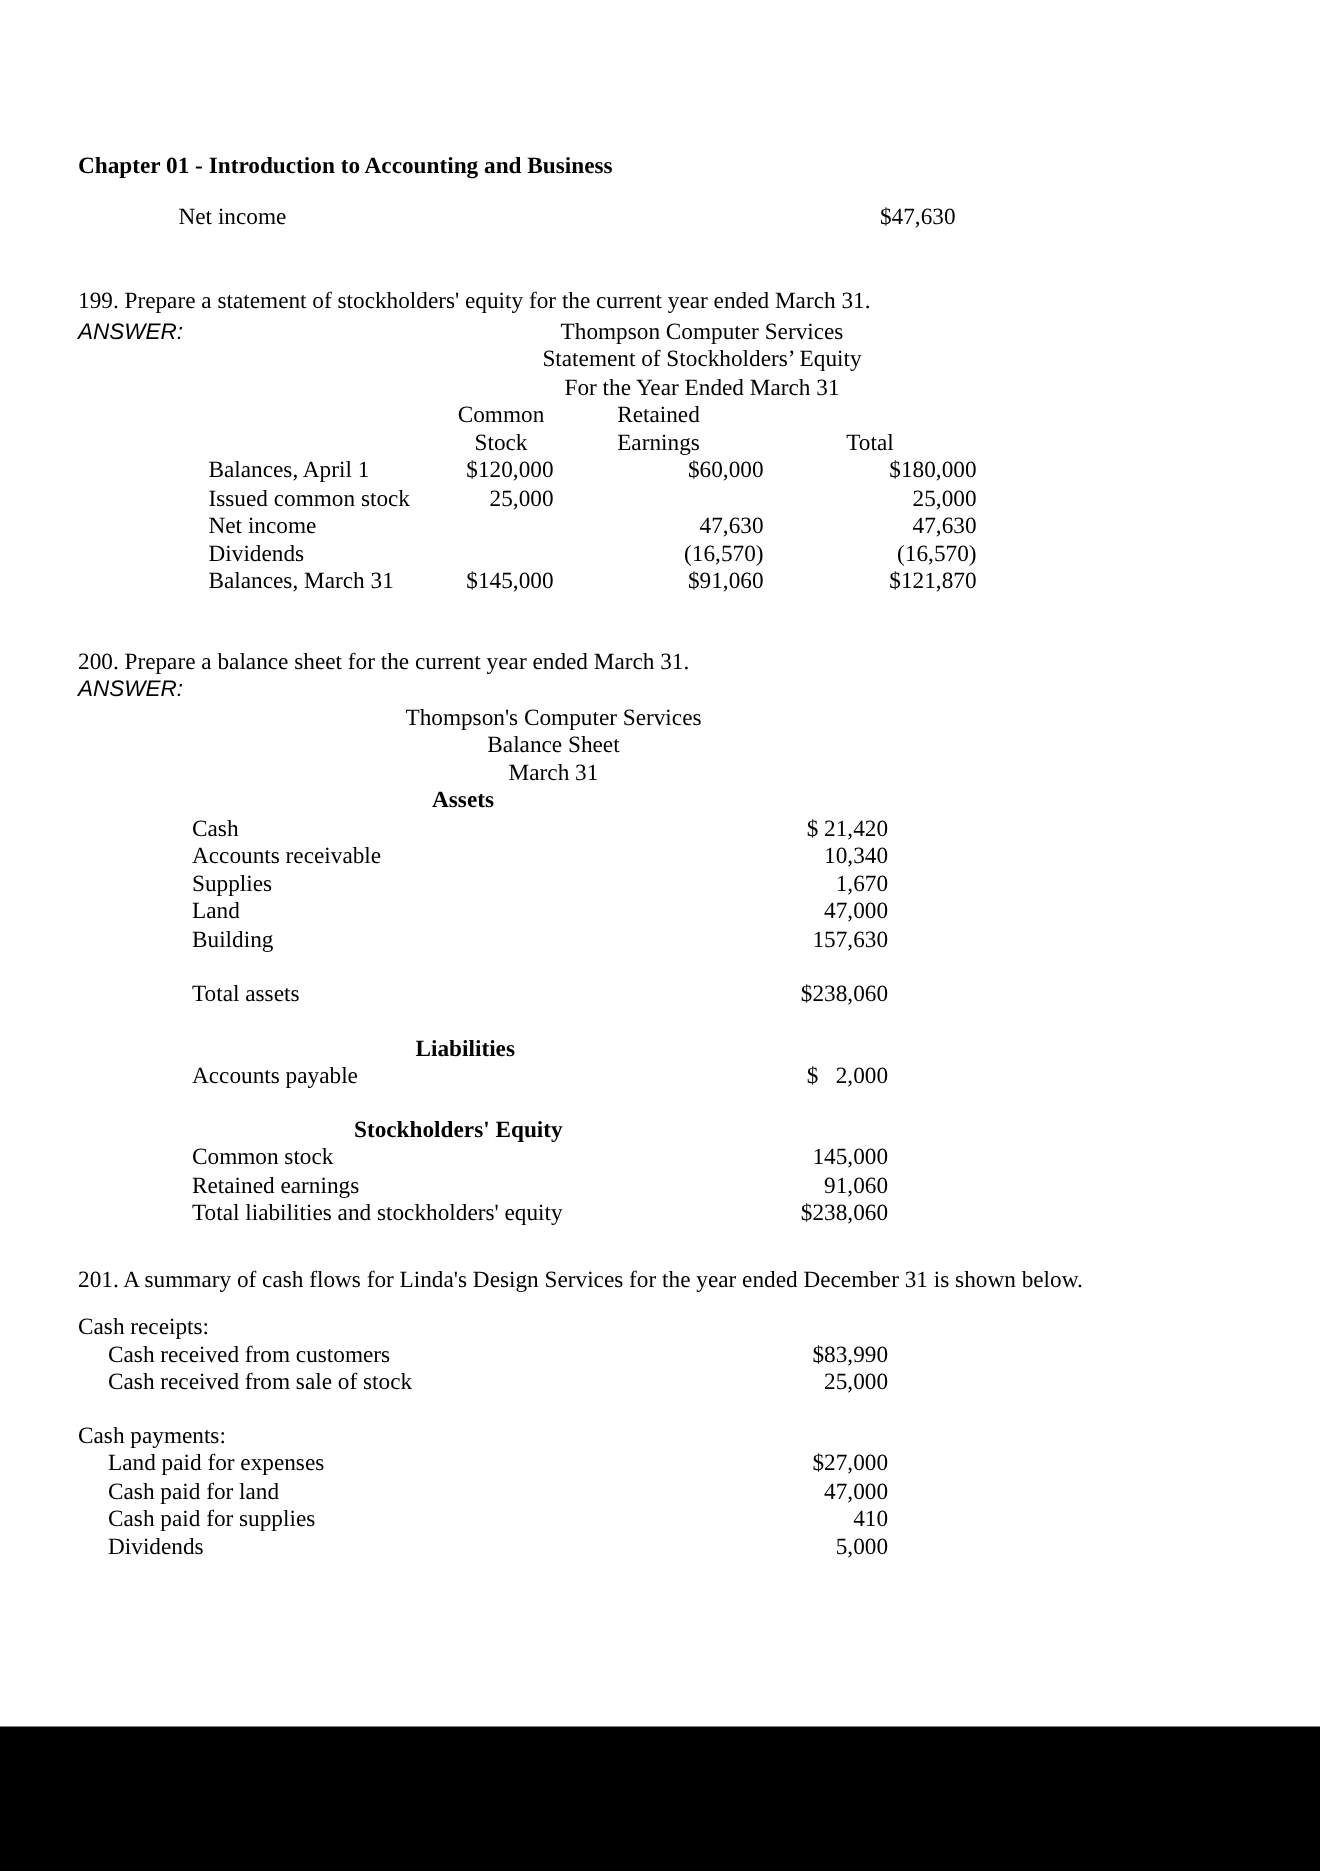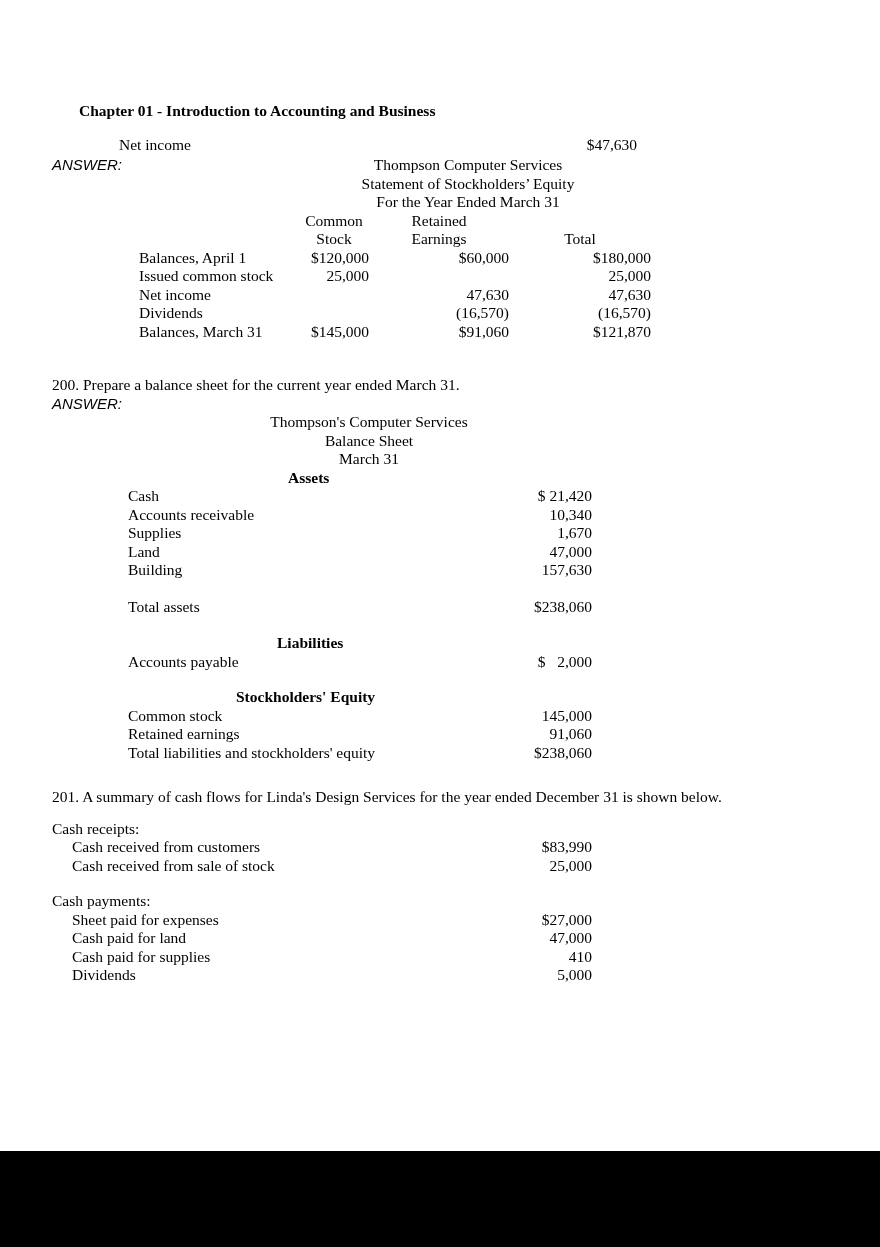--- a/index.html
+++ b/index.html
@@ -3,21 +3,21 @@
 <meta charset="utf-8">
 <style>
   * { margin:0; padding:0; box-sizing:border-box; }
   html, body { width:880px; }
   body {
     height:1247px; position:relative; background:#fff; color:#000;
     font-family:"Liberation Serif", serif; font-size:15.5px; line-height:18.5px;
   }
   .page { position:relative; padding:102px 52px 0 52px; }
   .row { position:relative; }
-  .bold { font-weight:bold;margin-left:27px; }
+  .bold { font-weight:bold; }
   .answer {
     position:absolute; left:0; top:0;
     font-family:"Liberation Sans", sans-serif; font-style:italic; font-size:15px;
   }
   .answer-line { font-family:"Liberation Sans", sans-serif; font-style:italic; font-size:15px; }
   .center-wide { margin-left:56px; width:720px; text-align:center; }
   .center-mid { width:634px; text-align:center; }
   .val { position:absolute; top:0; white-space:pre; }
   .r592 { right:236px; }
   .r637 { right:191px; }
@@ -49,20 +49,21 @@
 
 <div class="page">
 
   <div class="bold">Chapter 01 - Introduction to Accounting and Business</div>
 
   <div class="row mt15">
     <span class="ml67" style="display:inline-block">Net income</span>
     <span class="val r637">$47,630</span>
   </div>
 
+  <div class="mt38">199. Prepare a statement of stockholders' equity for the current year ended March 31.</div>
 
   <div class="row mt2">
     <span class="answer">ANSWER:</span>
     <div class="center-wide">Thompson Computer Services</div>
     <div class="center-wide">Statement of Stockholders’ Equity</div>
     <div class="center-wide">For the Year Ended March 31</div>
   </div>
 
   <table class="equity">
     <tbody>
@@ -173,21 +174,21 @@
     <span class="ml20">Cash received from customers</span>
     <span class="val r592">$83,990</span>
   </div>
   <div class="row">
     <span class="ml20">Cash received from sale of stock</span>
     <span class="val r592">25,000</span>
   </div>
 
   <div class="mt17">Cash payments:</div>
   <div class="row">
-    <span class="ml20">Sheet paid for expenses</span>
+    <span class="ml20">Land paid for expenses</span>
     <span class="val r592">$27,000</span>
   </div>
   <div class="row">
     <span class="ml20">Cash paid for land</span>
     <span class="val r592">47,000</span>
   </div>
   <div class="row">
     <span class="ml20">Cash paid for supplies</span>
     <span class="val r592">410</span>
   </div>

